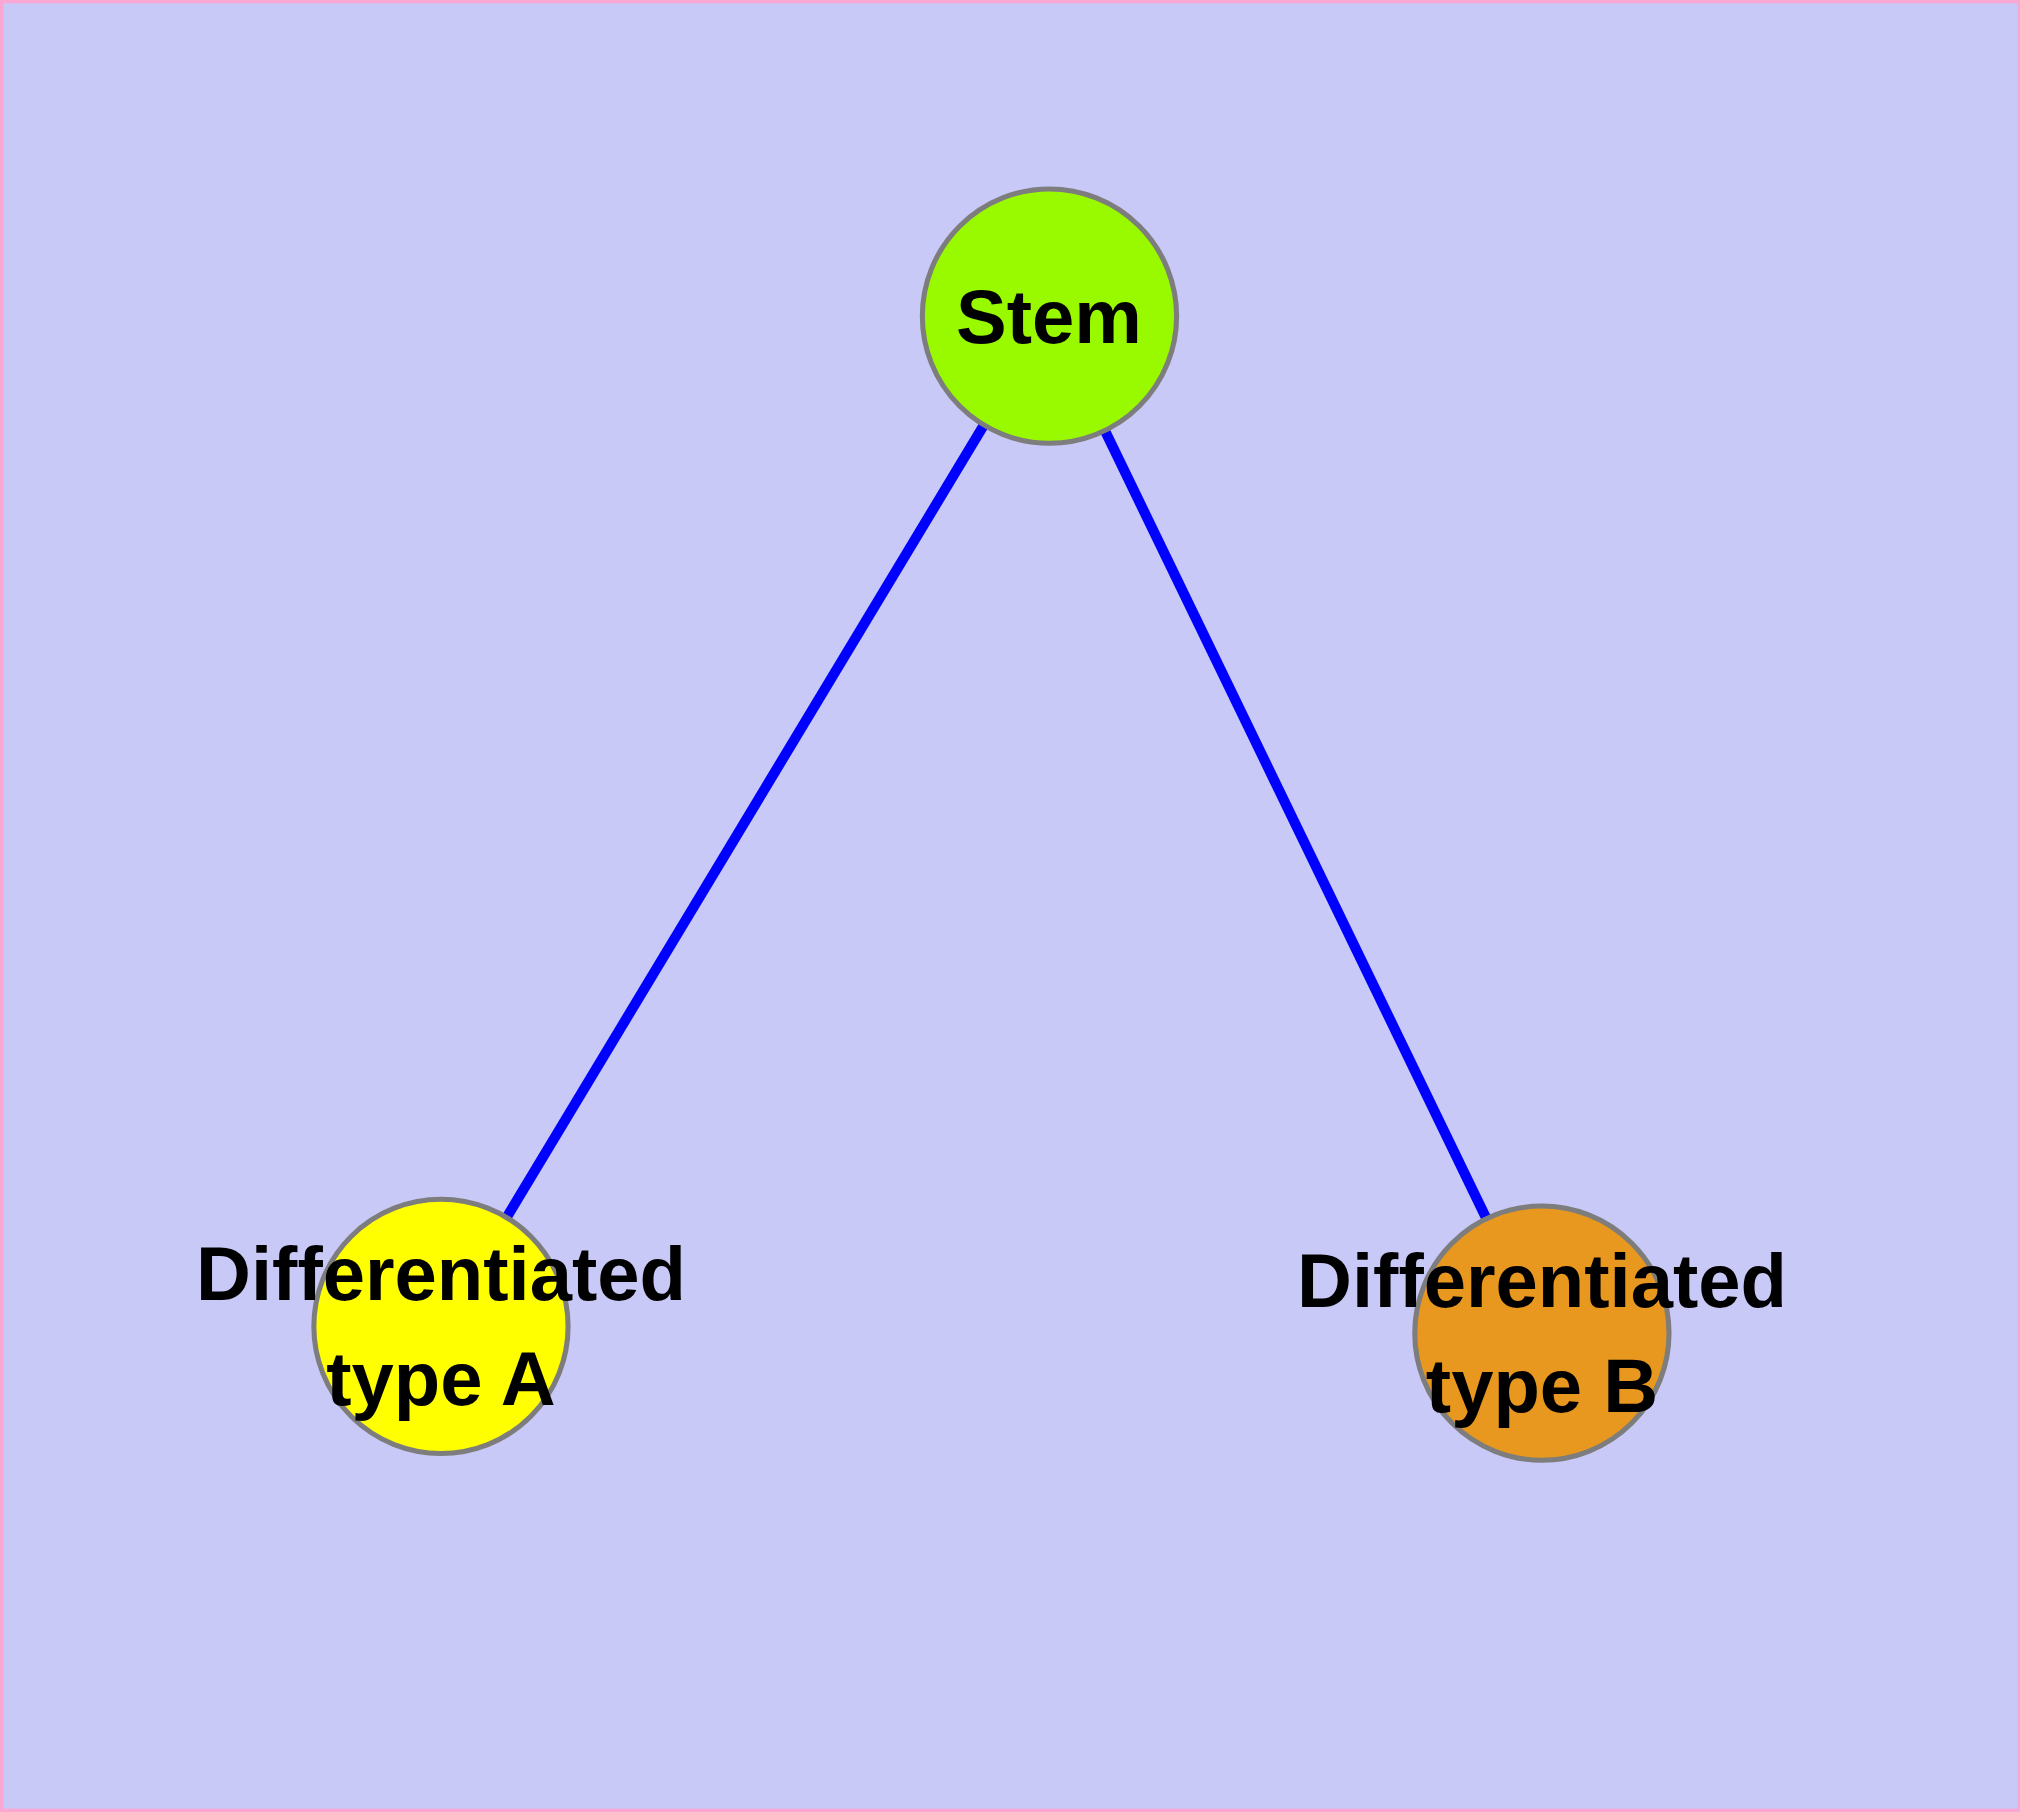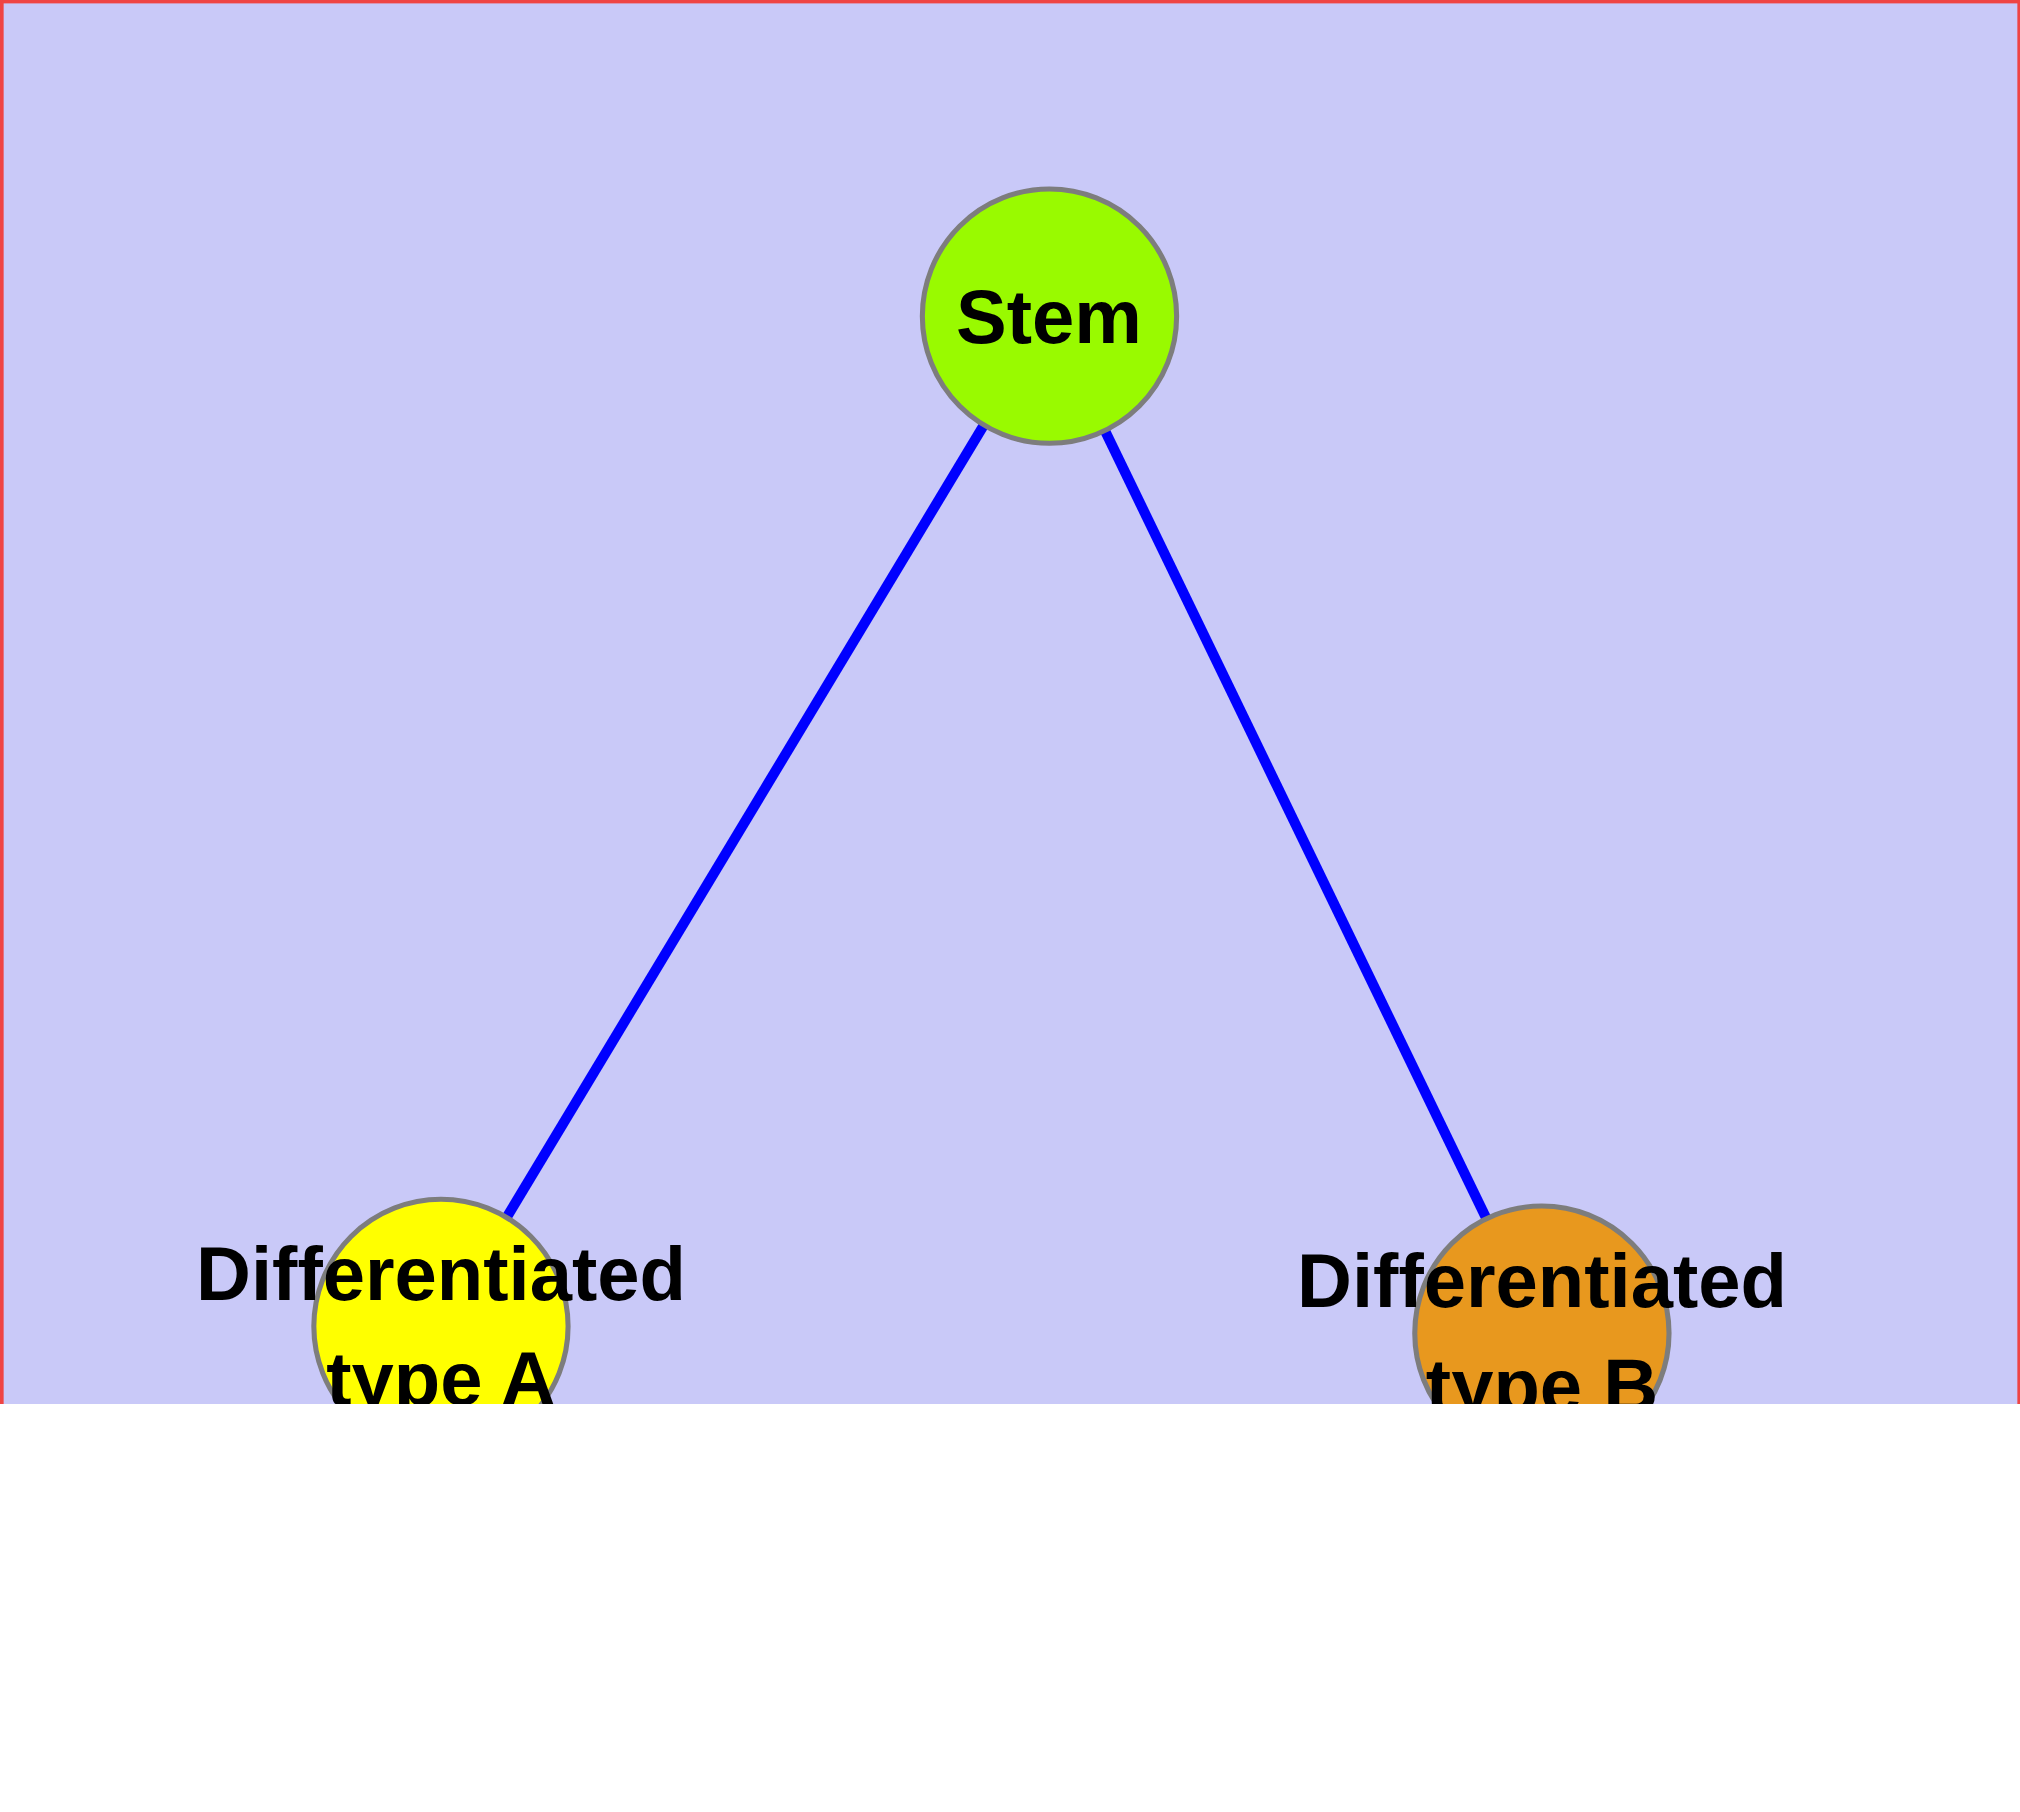--- a/index.html
+++ b/index.html
@@ -3,22 +3,22 @@
 <meta charset="utf-8">
 <style>
   html, body {
     margin: 0;
     padding: 0;
     background: #ffffff;
   }
   .viewport {
     position: relative;
     width: 2021px;
-    height: 1404px;
-    background: #ef4444;
+    height: 1812px;
+    background: #f9a8d4;
     overflow: hidden;
     font-family: "Liberation Sans", sans-serif;
   }
   svg.graph-canvas {
     position: absolute;
     left: 0;
     top: 0;
     width: 2021px;
     height: 1812px;
     display: block;

